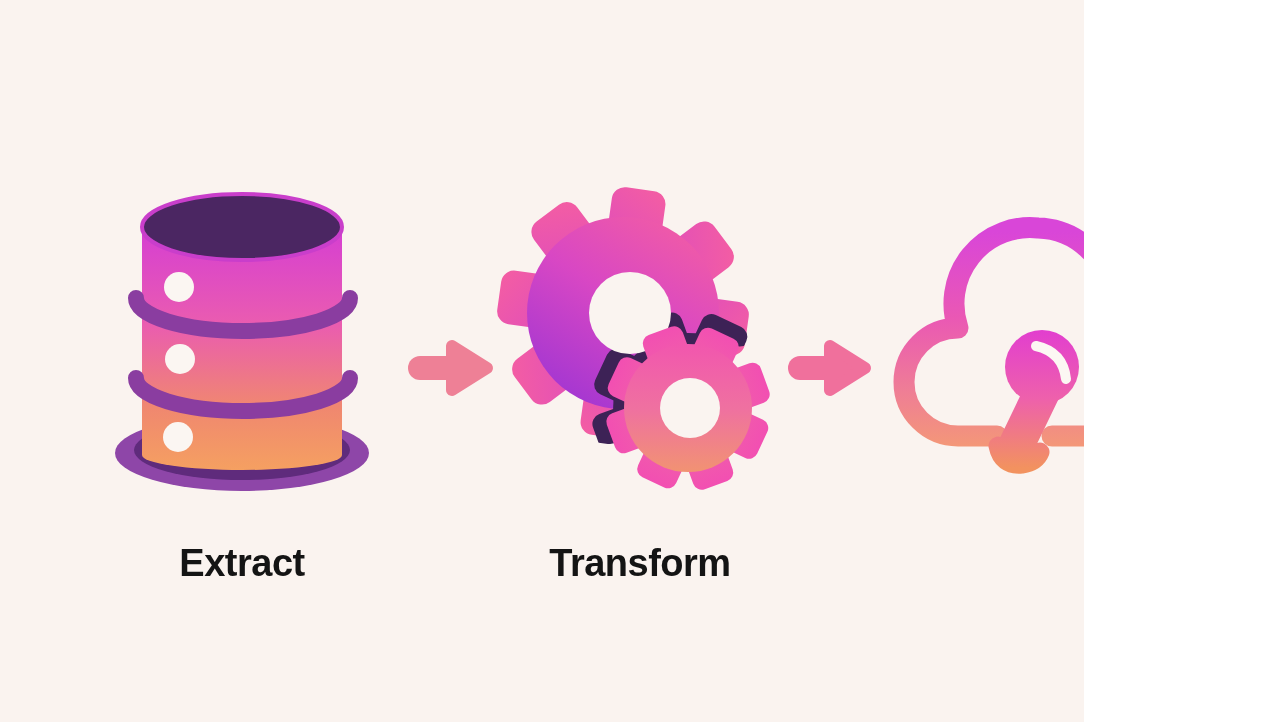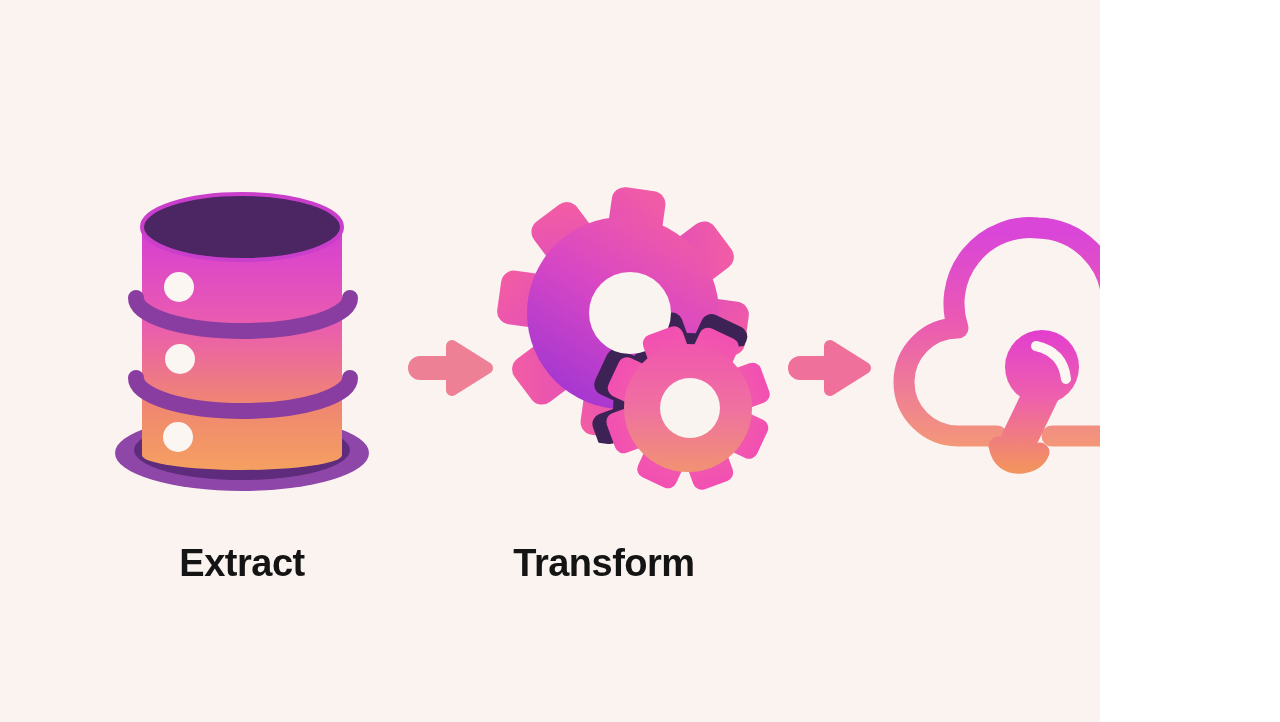--- a/index.html
+++ b/index.html
@@ -2,21 +2,20 @@
 <html><head>
 <meta charset="utf-8">
 <style>
   html,body{margin:0;padding:0;}
   #stage{
     position:relative;
     width:1084px;height:722px;
     background:#faf3ef;
     overflow:hidden;
     font-family:"Liberation Sans", sans-serif;
-    padding-left:16px;
   }
   #diagram-svg{position:absolute;left:0;top:0;}
   .step-label{
     position:absolute;
     top:542px;
     transform:translateX(-50%);
     font-size:38px;
     font-weight:600;
     letter-spacing:-0.5px;
     color:#141414;
@@ -153,15 +152,15 @@
       <g>
         <path d="M1043 390 L1016 446" stroke="url(#gradPin)" stroke-width="36" stroke-linecap="round" fill="none"></path>
         <circle cx="1042" cy="367" r="37" fill="url(#gradPin)"></circle>
         <path d="M1036 346 Q1063 352 1066 379" fill="none" stroke="#fcf7f3" stroke-width="10" stroke-linecap="round"></path>
         <path d="M998 446 Q1002 466 1022 464 Q1036 462 1040 452" fill="none" stroke="url(#gradPin)" stroke-width="19" stroke-linecap="round"></path>
       </g>
     </g>
   </svg>
 
   <div class="step-label" style="left:242px">Extract</div>
-  <div class="step-label" style="left:604px">Transform</div>
+  <div class="step-label" style="left:640px">Transform</div>
 
 </div>
 
 </body></html>

